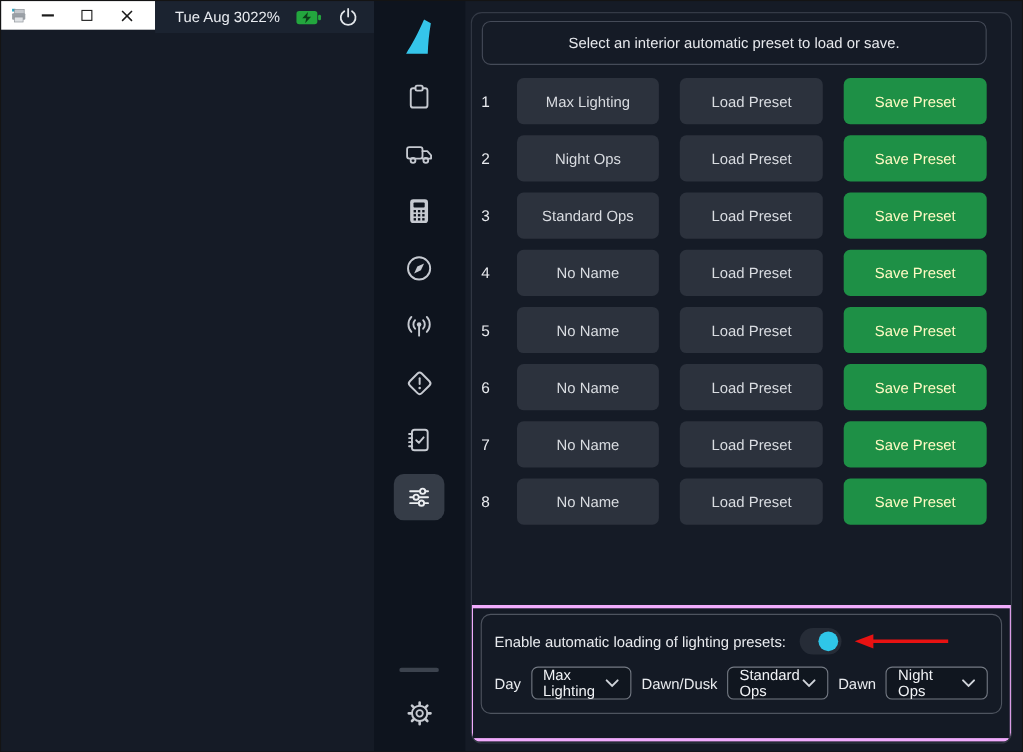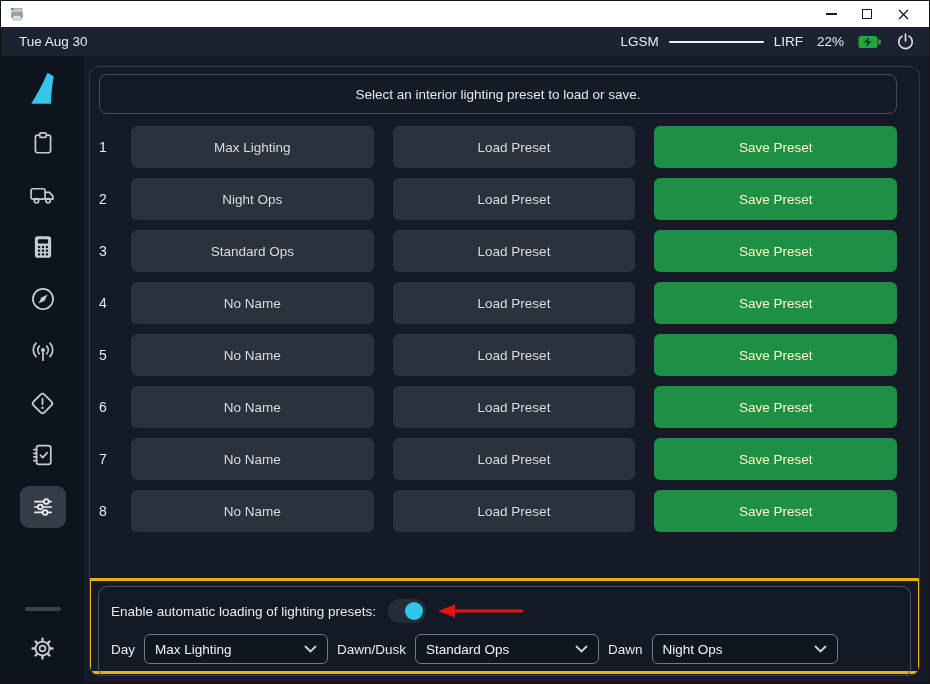--- a/index.html
+++ b/index.html
@@ -1,17 +1,17 @@
 <!DOCTYPE html>
 <html><head>
 <meta charset="utf-8">
 <style>
   html,body{margin:0;padding:0;background:#fff;}
   body{width:930px;height:684px;font-family:"Liberation Sans",sans-serif;-webkit-font-smoothing:antialiased;}
-  .window{width:930px;height:684px;box-sizing:border-box;border:1px solid #141414;display:flex;flex-direction:column;background:#151b26;overflow:hidden;}
+  .window{width:930px;height:684px;box-sizing:border-box;border:1px solid #141414;display:flex;flex-direction:row;background:#151b26;overflow:hidden;}
 
   
   .titlebar{height:26px;flex:0 0 auto;background:#ffffff;display:flex;align-items:center;padding:0 8px 0 8px;}
   .tb-spacer{flex:1;}
   .tb-btn{width:36px;height:22px;display:flex;align-items:center;justify-content:center;cursor:default;}
   .glyph-min{width:11px;height:2px;background:#1b1b1b;}
   .glyph-max{width:10px;height:10px;border:1.5px solid #1b1b1b;box-sizing:border-box;}
 
   
   .statusbar{height:29px;flex:0 0 auto;background:#1b2330;display:flex;align-items:center;position:relative;padding:0 14px 0 18px;color:#e9ecf1;font-size:13.5px;}
@@ -40,21 +40,21 @@
   
   .content{position:relative;flex:1;margin-left:5px;border:1px solid #343a46;border-radius:10px;box-sizing:border-box;padding:7px 22px 0 9px;overflow:hidden;}
   .banner{height:38px;border:1px solid #454b58;border-radius:8px;display:flex;align-items:center;justify-content:center;color:#e6e8ec;font-size:13.5px;margin-bottom:12px;}
   .prow{display:grid;grid-template-columns:13px 1fr 1fr 1fr;gap:19px;height:42px;margin-bottom:10px;align-items:center;}
   .row-num{color:#e8eaee;font-size:14px;}
   .btn{height:42px;border-radius:6px;display:flex;align-items:center;justify-content:center;font-size:13.5px;cursor:default;}
   .btn-dark{background:#2c323d;color:#d9dce1;}
   .btn-green{background:#1e9046;color:#fef9c3;}
 
   
-  .annotation{position:absolute;left:-2px;right:-2px;bottom:1px;height:96px;box-sizing:border-box;border:3px solid #eab308;background:#141a25;}
+  .annotation{position:absolute;left:-2px;right:-2px;bottom:1px;height:124px;box-sizing:border-box;border:3px solid #f0abfc;background:#141a25;}
   .auto-panel{margin:5px 7px;height:91px;box-sizing:border-box;border:1px solid #4e545f;border-radius:9px;padding:12px 12px 0;}
   .toggle-row{display:flex;align-items:center;gap:10px;height:24px;color:#e9ebef;font-size:13.5px;}
   .toggle{width:38px;height:24px;border-radius:12px;background:#262c37;position:relative;flex:0 0 auto;margin-left:2px;}
   .toggle .knob{position:absolute;top:3px;right:3px;width:18px;height:18px;border-radius:50%;background:#2fc6e8;}
   .arrow-wrap{display:flex;align-items:center;margin-left:2px;}
   .select-row{display:flex;align-items:center;gap:9px;margin-top:11px;font-size:13.5px;color:#e9ebef;}
   .select{height:30px;box-sizing:border-box;border:1px solid #747a84;border-radius:6px;background:#10161f;display:flex;align-items:center;justify-content:space-between;padding:0 10px;color:#f1f3f6;}
   .sel-day{width:184px;}
   .sel-dawn{width:184px;}
   .sel-night{width:186px;}
@@ -85,25 +85,20 @@
     <span class="tb-btn">
       <svg width="11" height="11" viewBox="0 0 11 11">
           <path d="M1 1l9 9M10 1l-9 9" stroke="#1b1b1b" stroke-width="1.4"></path>
         </svg>
     </span>
   </div>
 
   <div class="statusbar">
     <span>Tue Aug 30</span>
     <span class="sb-right">
-      <span class="route">
-        <span>LGSM</span>
-        <span class="route-line"></span>
-        <span>LIRF</span>
-      </span>
       <span>22%</span>
       <span>
         <svg width="24" height="14" viewBox="0 0 24 14">
           <rect x="0.5" y="1" width="19" height="12" rx="2.5" fill="#23a63e"></rect>
           <rect x="20.2" y="4.5" width="2.6" height="5" rx="1.2" fill="#23a63e"></rect>
           <polygon points="11,1.8 5.8,7.6 9.4,7.6 8.4,12.2 13.8,6.2 10.2,6.2" fill="#0c3e1a"></polygon>
         </svg>
       </span>
       <span>
         <svg width="19" height="19" viewBox="0 0 20 20" fill="none" stroke="#e2e6ea" stroke-width="1.7" stroke-linecap="round">
@@ -227,21 +222,21 @@
             <circle cx="12" cy="12" r="2.6" stroke-width="1.5"></circle>
             <path d="M12 3.2v2.2M12 18.6v2.2M20.8 12h-2.2M5.4 12H3.2M18.2 5.8l-1.6 1.6M7.4 16.6l-1.6 1.6M18.2 18.2l-1.6-1.6M7.4 7.4L5.8 5.8" stroke-width="2.1"></path>
           </svg>
         </span>
       </div>
     </div>
 
     <div class="main">
 
       <div class="content">
-        <div class="banner">Select an interior lighting preset to load or save.</div>
+        <div class="banner">Select an interior automatic preset to load or save.</div>
 
         <div class="prow">
           <span class="row-num">1</span>
           <span class="btn btn-dark">Max Lighting</span>
           <span class="btn btn-dark">Load Preset</span>
           <span class="btn btn-green">Save Preset</span>
         </div>
         <div class="prow">
           <span class="row-num">2</span>
           <span class="btn btn-dark">Night Ops</span>

